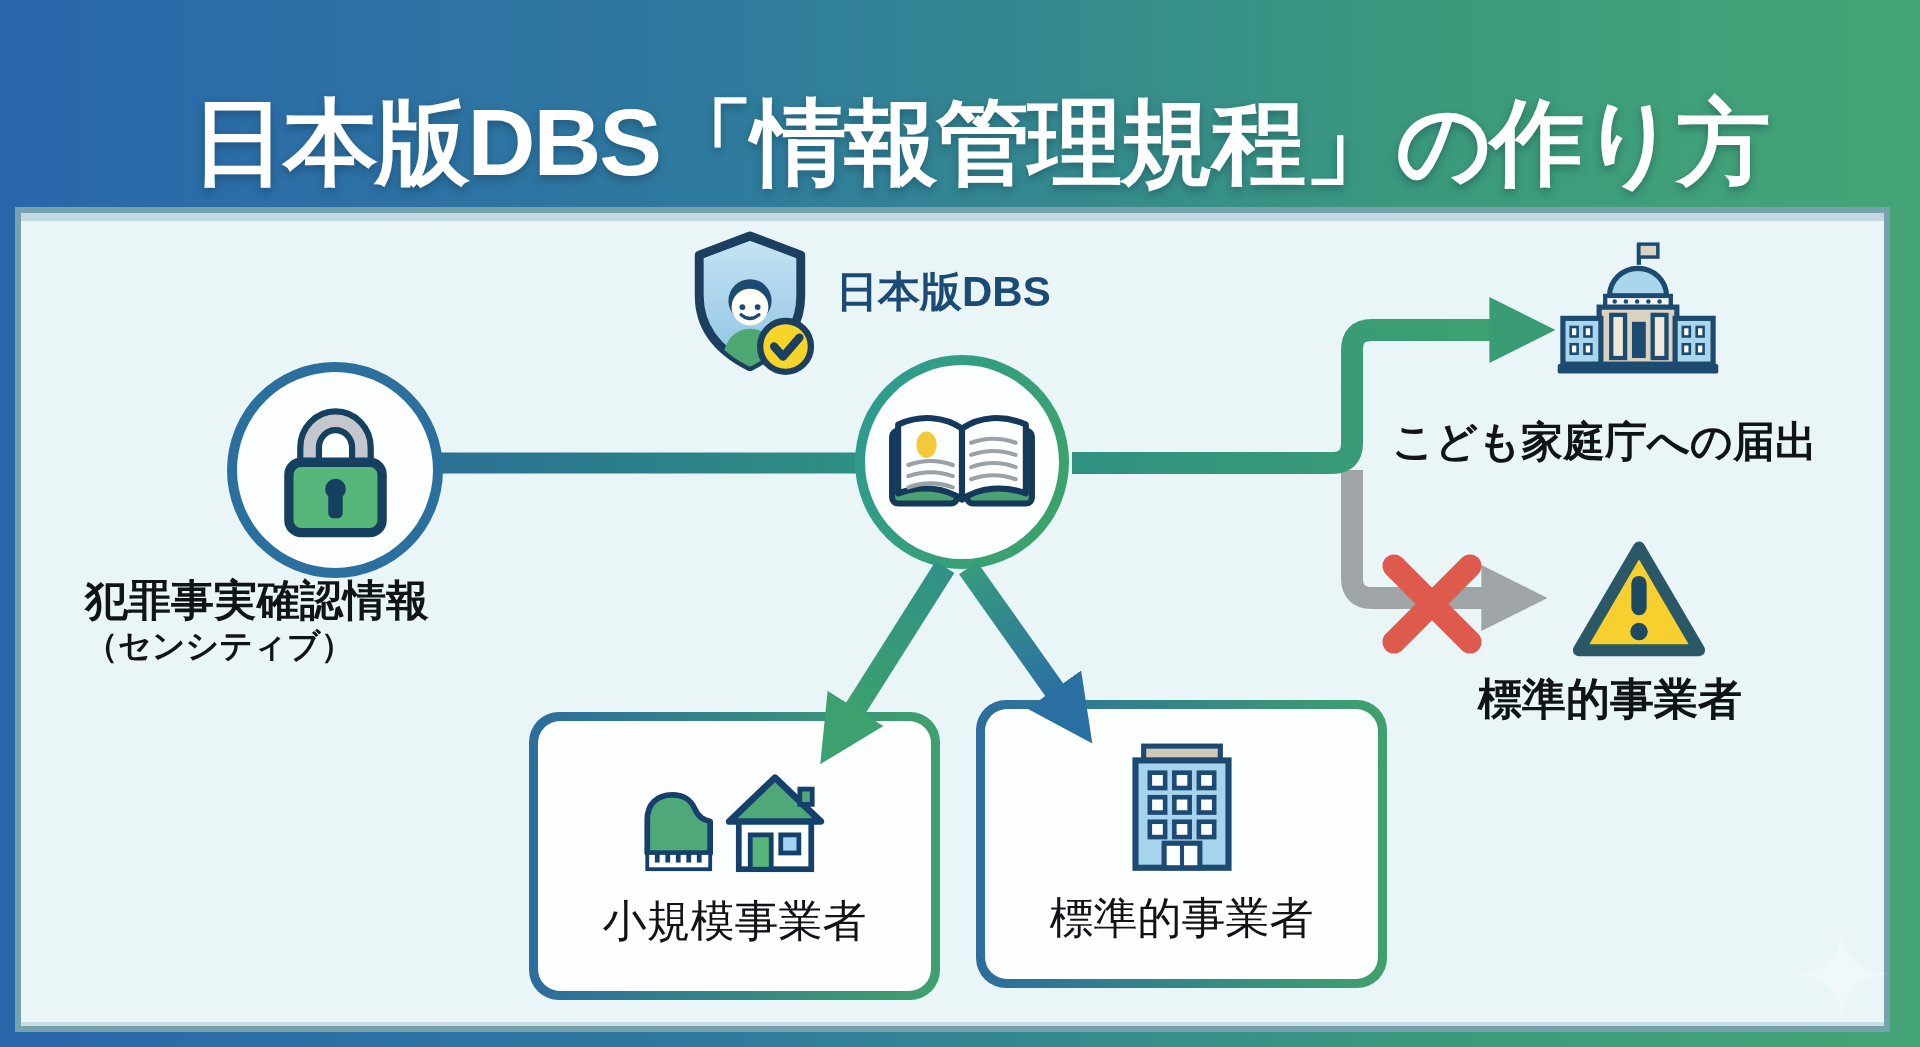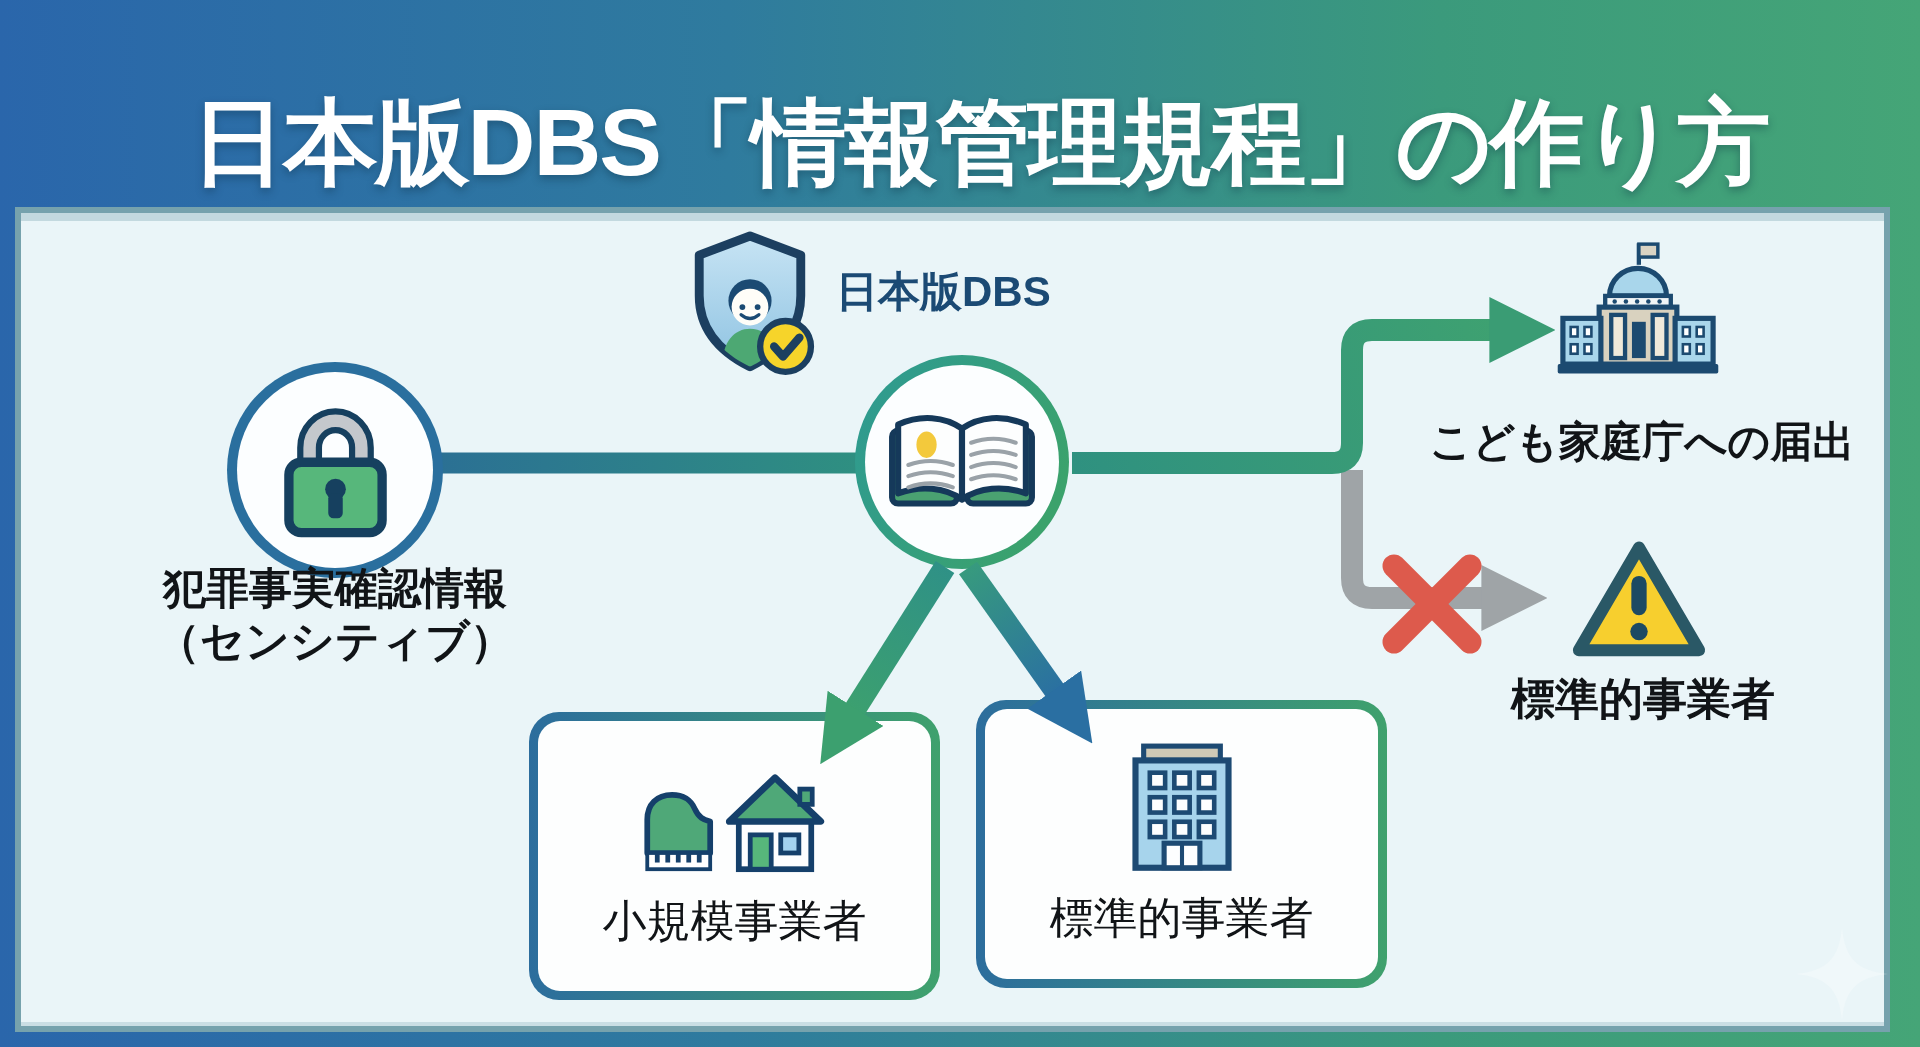--- a/index.html
+++ b/index.html
@@ -21,23 +21,23 @@
   svg.overlay{position:absolute;left:0;top:0;pointer-events:none;}
   #svg-under{z-index:1;}
   #svg-over{z-index:3;}
   .node{position:absolute;z-index:2;}
   .circle-outer{border-radius:50%;}
   .circle-inner{position:absolute;inset:10px;border-radius:50%;background:#fcfeff;display:flex;align-items:center;justify-content:center;}
   .lock-circle{left:227px;top:362px;width:216px;height:216px;background:#2a6f9e;}
   .book-circle{left:855px;top:355px;width:214px;height:214px;background:linear-gradient(115deg,#2f9b8f 10%,#3ba26c 85%);}
   .dbs-row-shield{left:684px;top:226px;}
   .dbs-label{left:836px;top:264px;font-size:42px;font-weight:800;color:#1b4a74;white-space:nowrap;}
-  .label{color:#111417;font-weight:800;text-align:center;line-height:1.22;}
-  .source-label{left:85px;top:562px;width:500px;font-size:43px;}
-  .source-label .sub{font-size:44px;}
+  .label{color:#111417;font-weight:800;line-height:1.22;}
+  .source-label{left:85px;top:574px;width:500px;font-size:43px;}
+  .source-label .sub{font-size:33px;}
   .report-label{left:1392px;top:416px;width:500px;font-size:42px;white-space:nowrap;}
   .risk-label{left:1478px;top:672px;width:330px;font-size:44px;}
   .gov-icon{left:1556px;top:238px;}
   .warn-icon{left:1568px;top:536px;}
   .biz-box{
     width:411px;height:288px;border-radius:30px;box-sizing:border-box;padding:9px;
     background:linear-gradient(90deg,#2c6d9d 0%,#3fa16d 100%);
   }
   .biz-box.small{left:529px;top:712px;}
   .biz-box.standard{left:976px;top:700px;}

